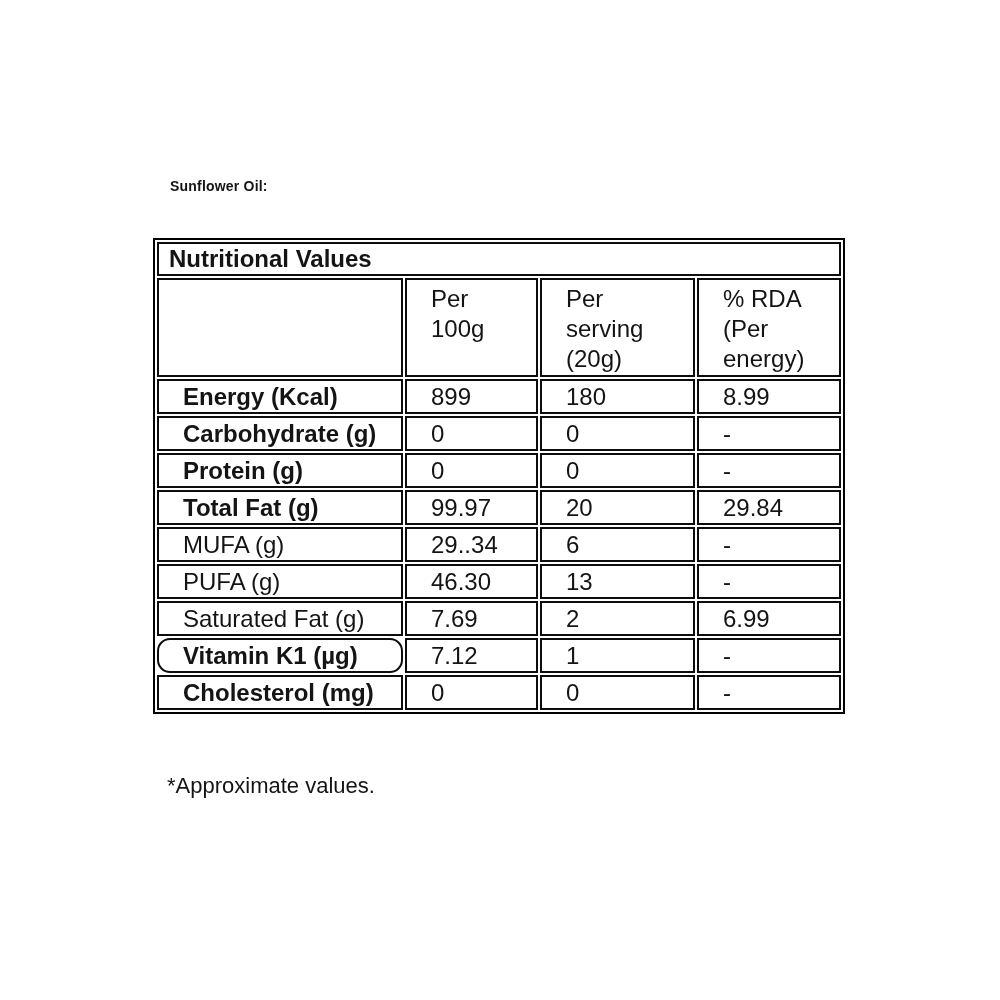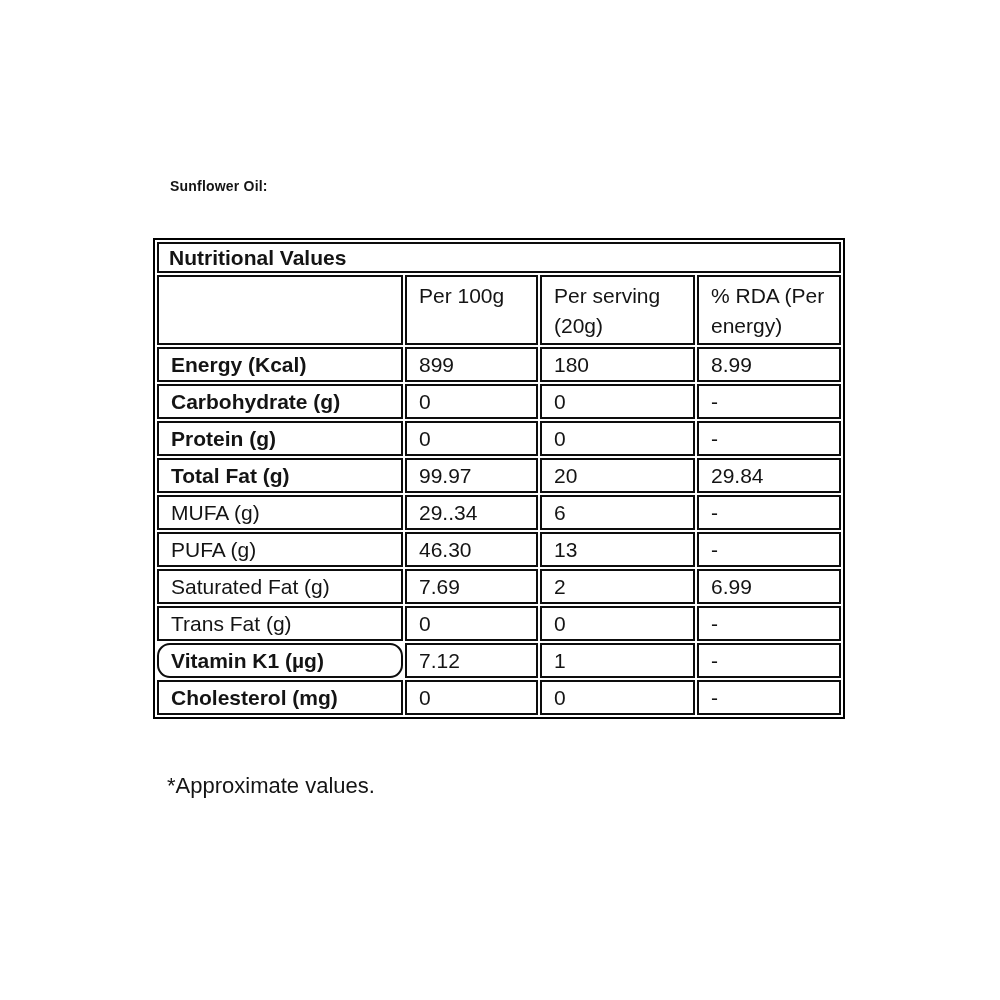--- a/index.html
+++ b/index.html
@@ -29,22 +29,22 @@
     top: 238px;
     border-collapse: separate;
     border-spacing: 2px;
     border: 2px solid #000000;
     table-layout: fixed;
     background: #ffffff;
   }
   table.nutrition td {
     box-sizing: border-box;
     border: 2px solid #0d0d0d;
-    font-size: 21px;
-    padding: 1px 12px;
+    font-size: 24px;
+    padding: 1px 24px;
     height: 35px;
     vertical-align: middle;
     background: #ffffff;
     overflow: hidden;
     white-space: normal;
   }
   col.c-label  { width: 246px; }
   col.c-100g   { width: 133px; }
   col.c-serv   { width: 155px; }
   col.c-rda    { width: 144px; }
@@ -134,26 +134,20 @@
       <td>13</td>
       <td>-</td>
     </tr>
     <tr>
       <td class="lbl plain indent-lg">Saturated Fat (g)</td>
       <td>7.69</td>
       <td>2</td>
       <td>6.99</td>
     </tr>
     <tr>
-      <td class="lbl plain indent-lg">Trans Fat (g)</td>
-      <td>0</td>
-      <td>0</td>
-      <td>-</td>
-    </tr>
-    <tr>
       <td class="lbl light-bottom">Vitamin K1 (µg)</td>
       <td>7.12</td>
       <td>1</td>
       <td>-</td>
     </tr>
     <tr>
       <td class="lbl light-top">Cholesterol (mg)</td>
       <td>0</td>
       <td>0</td>
       <td>-</td>

